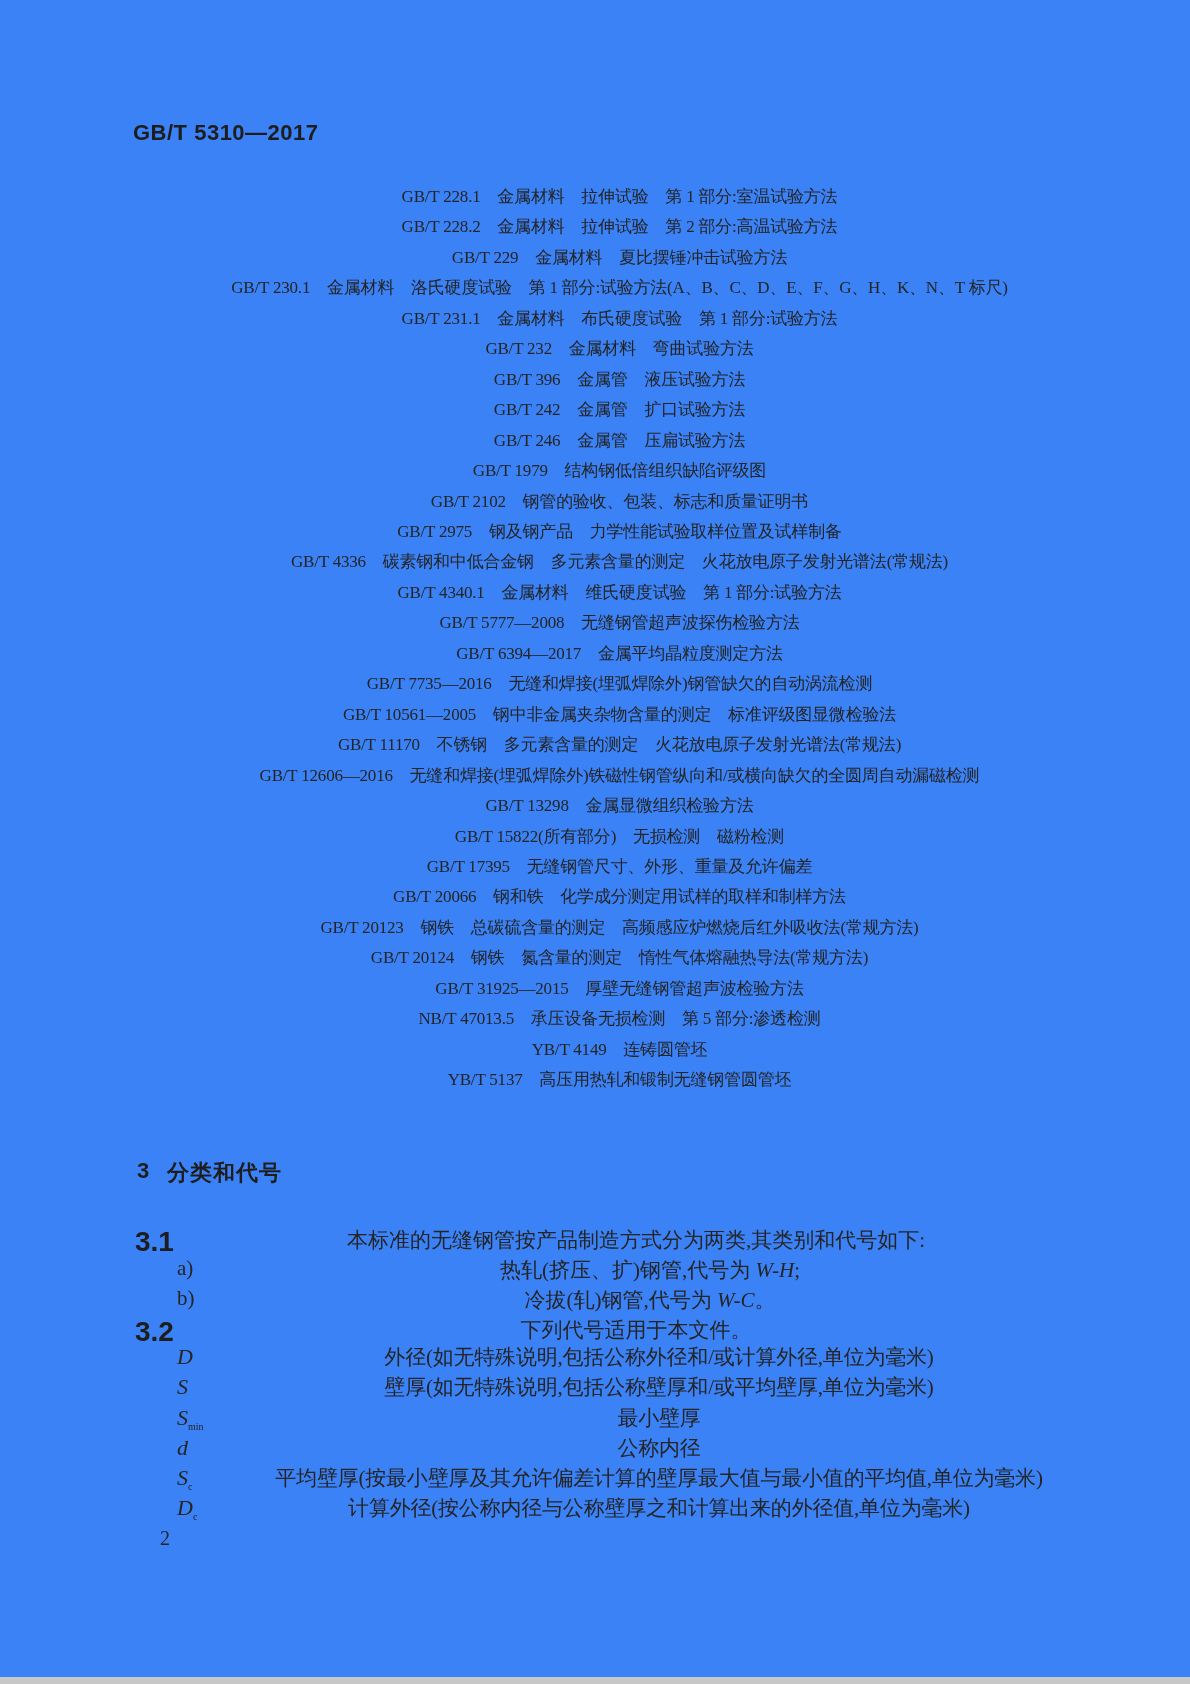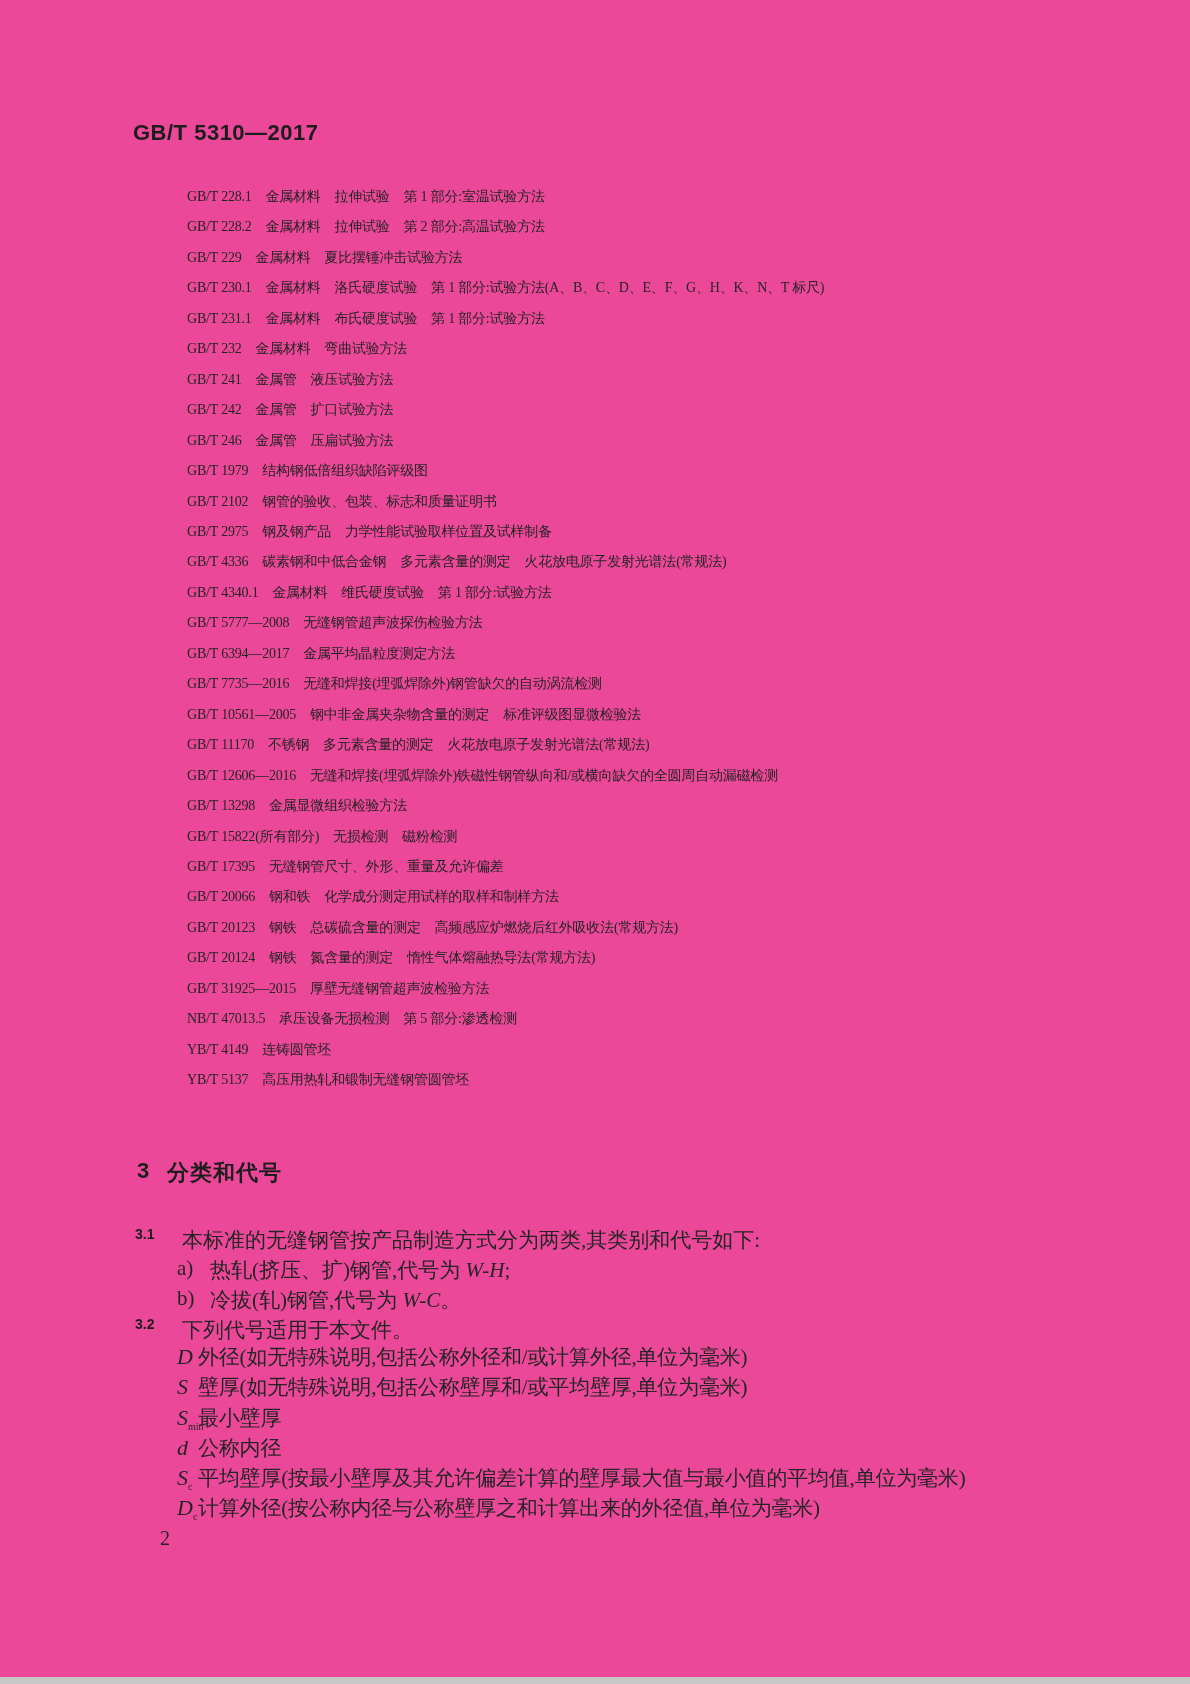--- a/index.html
+++ b/index.html
@@ -1,49 +1,49 @@
 <!DOCTYPE html>
 <html><head>
 <meta charset="utf-8">
 <style>
   html,body{margin:0;padding:0;}
   body{
     width:1190px;height:1684px;position:relative;background:#ffffff;
     font-family:"Liberation Serif","DejaVu Serif",serif;
     color:#222;-webkit-font-smoothing:antialiased;
   }
-  .page{position:absolute;inset:0;background:#ec4899;overflow:hidden;}
+  .page{position:absolute;inset:0;background:#3b82f6;overflow:hidden;text-align:center;}
 
   .doc-header{
     position:absolute;left:133px;top:120px;
     font-family:"Liberation Sans","DejaVu Sans",sans-serif;
     font-weight:700;font-size:22px;letter-spacing:.5px;color:#1d1d1d;
   }
 
   .ref-list{
-    position:absolute;left:124px;top:182px;width:956px;
-    font-size:14px;line-height:30.45px;color:#242424;
+    position:absolute;left:110px;top:182px;width:956px;
+    font-size:17px;line-height:30.45px;color:#242424;
   }
   .ref-item{white-space:nowrap;text-indent:63px;letter-spacing:-0.2px;}
   .ref-item.wrap{white-space:normal;word-break:break-all;}
 
   .sec-heading{
     position:absolute;left:110px;top:1158px;white-space:nowrap;
     font-family:"Liberation Sans","DejaVu Sans",sans-serif;
     font-weight:700;font-size:22px;color:#1d1d1d;
   }
   .sec-heading .h-num{position:absolute;left:27px;}
   .sec-heading .h-title{margin-left:57px;letter-spacing:1px;}
 
   .clause{position:absolute;left:110px;width:980px;white-space:nowrap;
     font-size:21px;color:#242424;}
   .clause .c-num{
     position:absolute;left:25px;
     font-family:"Liberation Sans","DejaVu Sans",sans-serif;
-    font-weight:700;font-size:14px;color:#1d1d1d;
+    font-weight:700;font-size:28px;color:#1d1d1d;
   }
   .clause .c-text{margin-left:72px;}
   .clause31{top:1226px;}
   .clause32{top:1316px;}
 
   .ab-row{position:absolute;left:110px;width:980px;white-space:nowrap;
     font-size:21px;color:#242424;}
   .ab-row .ab-label{position:absolute;left:67px;}
   .ab-row .ab-text{margin-left:100px;}
   .ab-a{top:1256px;}
@@ -69,21 +69,21 @@
 
   <div class="doc-header">GB/T 5310—2017</div>
 
   <div class="ref-list">
     <div class="ref-item">GB/T 228.1　金属材料　拉伸试验　第 1 部分:室温试验方法</div>
     <div class="ref-item">GB/T 228.2　金属材料　拉伸试验　第 2 部分:高温试验方法</div>
     <div class="ref-item">GB/T 229　金属材料　夏比摆锤冲击试验方法</div>
     <div class="ref-item">GB/T 230.1　金属材料　洛氏硬度试验　第 1 部分:试验方法(A、B、C、D、E、F、G、H、K、N、T 标尺)</div>
     <div class="ref-item">GB/T 231.1　金属材料　布氏硬度试验　第 1 部分:试验方法</div>
     <div class="ref-item">GB/T 232　金属材料　弯曲试验方法</div>
-    <div class="ref-item">GB/T 241　金属管　液压试验方法</div>
+    <div class="ref-item">GB/T 396　金属管　液压试验方法</div>
     <div class="ref-item">GB/T 242　金属管　扩口试验方法</div>
     <div class="ref-item">GB/T 246　金属管　压扁试验方法</div>
     <div class="ref-item">GB/T 1979　结构钢低倍组织缺陷评级图</div>
     <div class="ref-item">GB/T 2102　钢管的验收、包装、标志和质量证明书</div>
     <div class="ref-item">GB/T 2975　钢及钢产品　力学性能试验取样位置及试样制备</div>
     <div class="ref-item">GB/T 4336　碳素钢和中低合金钢　多元素含量的测定　火花放电原子发射光谱法(常规法)</div>
     <div class="ref-item">GB/T 4340.1　金属材料　维氏硬度试验　第 1 部分:试验方法</div>
     <div class="ref-item">GB/T 5777—2008　无缝钢管超声波探伤检验方法</div>
     <div class="ref-item">GB/T 6394—2017　金属平均晶粒度测定方法</div>
     <div class="ref-item">GB/T 7735—2016　无缝和焊接(埋弧焊除外)钢管缺欠的自动涡流检测</div>

